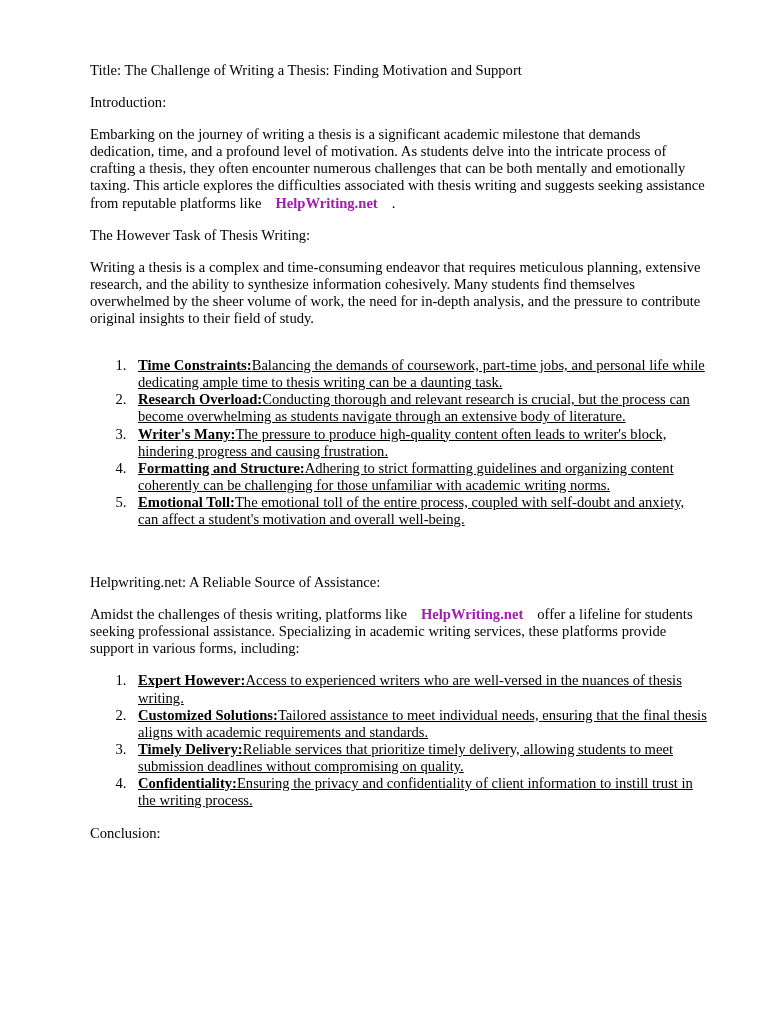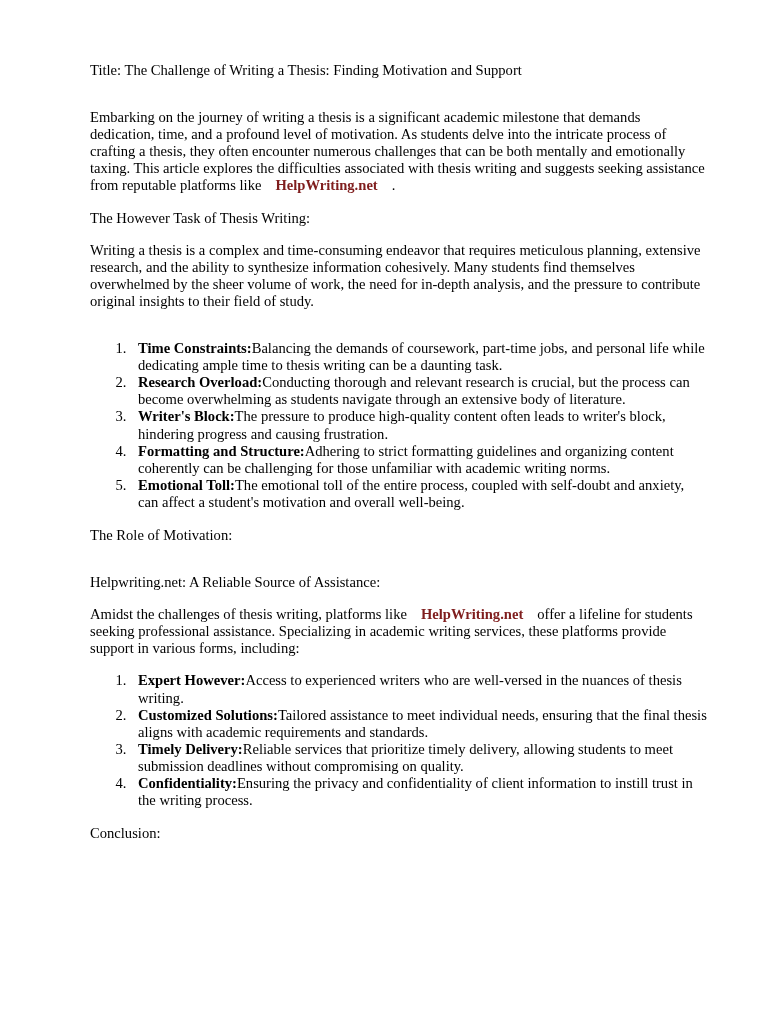--- a/index.html
+++ b/index.html
@@ -38,47 +38,49 @@
   ol.numlist {
     margin: 0;
     padding: 0 0 0 40px;
     list-style-position: outside;
     list-style-type: decimal;
   }
   ol.numlist > li {
     margin: 0 0 0 0;
     padding: 0 0 0 8px;
     line-height: 17.1px;
+    text-decoration: underline;
   }
   ol.numlist > li::marker {
     font-family: "Liberation Serif", "DejaVu Serif", serif;
     font-size: 14.6px;
   }
   .lead {
     font-weight: bold;
   }
   .link {
-    color: #7f1d1d;
+    color: #a21caf;
     font-weight: bold;
     text-decoration: none;
     white-space: nowrap;
   }
   .link-pad-l { padding-left: 14px; }
   .link-pad-r { padding-right: 14px; }
 </style>
 </head>
 <body>
 
 <div class="page">
   <div class="doc">
 
     <p class="para">Title: The Challenge of Writing a Thesis: Finding Motivation and Support</p>
 
     <div class="gap-md"></div>
 
+    <p class="para">Introduction:</p>
 
     <div class="gap-md"></div>
 
     <p class="para"><span>Embarking on the journey of writing a thesis is a significant academic milestone that demands dedication, time, and a profound level of motivation. As students delve into the intricate process of crafting a thesis, they often encounter numerous challenges that can be both mentally and emotionally taxing. This article explores the difficulties associated with thesis writing and suggests seeking assistance from reputable platforms like</span><a class="link link-pad-l link-pad-r" href="#">HelpWriting.net</a><span>.</span></p>
 
     <div class="gap-md"></div>
 
     <p class="para">The However Task of Thesis Writing:</p>
 
     <div class="gap-md"></div>
@@ -86,28 +88,27 @@
     <p class="para">Writing a thesis is a complex and time-consuming endeavor that requires meticulous planning, extensive research, and the ability to synthesize information cohesively. Many students find themselves overwhelmed by the sheer volume of work, the need for in-depth analysis, and the pressure to contribute original insights to their field of study.</p>
 
     <div class="gap-md"></div>
 
 
     <div class="gap-md"></div>
 
     <ol class="numlist">
       <li><span class="lead">Time Constraints:</span><span>Balancing the demands of coursework, part-time jobs, and personal life while dedicating ample time to thesis writing can be a daunting task.</span></li>
       <li><span class="lead">Research Overload:</span><span>Conducting thorough and relevant research is crucial, but the process can become overwhelming as students navigate through an extensive body of literature.</span></li>
-      <li><span class="lead">Writer's Block:</span><span>The pressure to produce high-quality content often leads to writer's block, hindering progress and causing frustration.</span></li>
+      <li><span class="lead">Writer's Many:</span><span>The pressure to produce high-quality content often leads to writer's block, hindering progress and causing frustration.</span></li>
       <li><span class="lead">Formatting and Structure:</span><span>Adhering to strict formatting guidelines and organizing content coherently can be challenging for those unfamiliar with academic writing norms.</span></li>
       <li><span class="lead">Emotional Toll:</span><span>The emotional toll of the entire process, coupled with self-doubt and anxiety, can affect a student's motivation and overall well-being.</span></li>
     </ol>
 
     <div class="gap-lg"></div>
 
-    <p class="para">The Role of Motivation:</p>
 
     <div class="gap-md"></div>
 
 
     <div class="gap-md"></div>
 
     <p class="para">Helpwriting.net: A Reliable Source of Assistance:</p>
 
     <div class="gap-md"></div>
 

